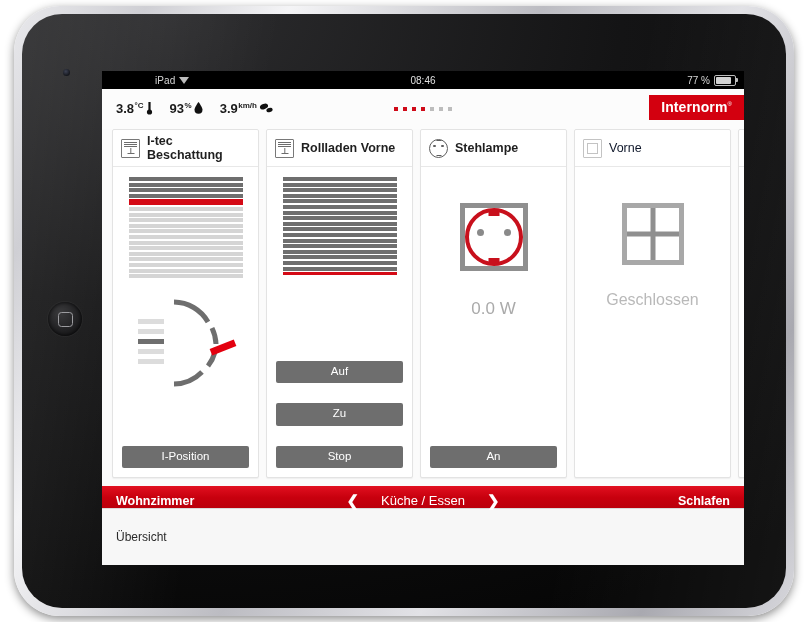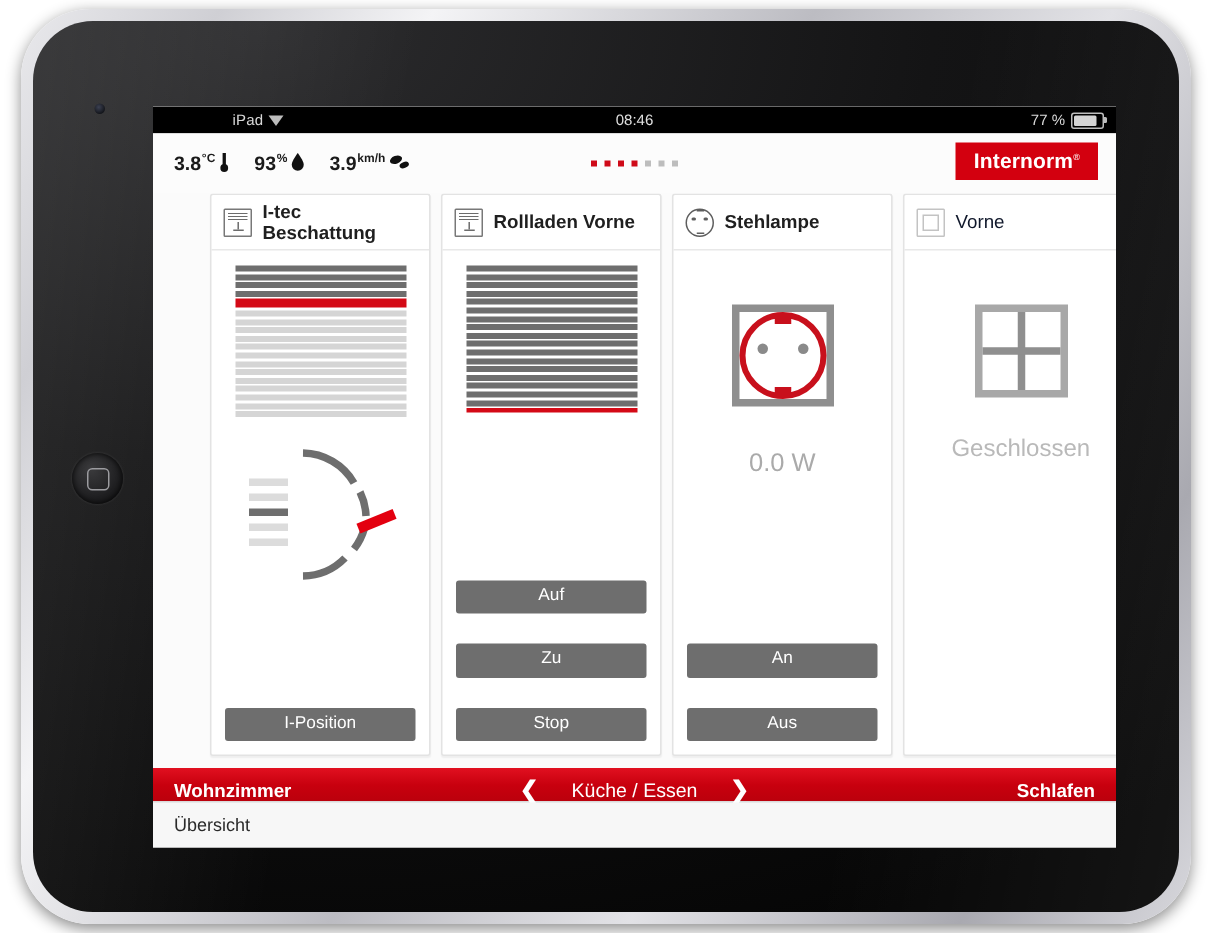--- a/index.html
+++ b/index.html
@@ -160,21 +160,21 @@
     position: relative;
   }
 
   
   #app-top {
     height: 40px;
     background: #fcfcfc;
     display: flex;
     align-items: center;
     position: relative;
-    padding: 0 12px 0 14px;
+    padding: 0 0 0 14px;
     flex: none;
   }
   #weather {
     display: flex;
     align-items: center;
     gap: 17px;
   }
   .weather-item {
     display: flex;
     align-items: flex-start;
@@ -226,21 +226,20 @@
 
   
   #cards {
     flex: 1;
     display: flex;
     gap: 7px;
     padding: 0 0 0 10px;
     overflow: hidden;
     align-items: stretch;
     background: #fbfbfb;
-    margin-left: 28px;
   }
   .card {
     width: 145px;
     flex: none;
     background: #fff;
     border: 1px solid #e3e3e3;
     border-radius: 2px;
     display: flex;
     flex-direction: column;
     box-shadow: 0 1px 1px rgba(0,0,0,.05);
@@ -501,21 +500,21 @@
   }
   #nav-center-label { font-weight: normal; font-size: 13px; }
 
   #sub-nav {
     height: 24px;
     flex: none;
     background: #f7f7f7;
     border-top: 1px solid #dadada;
     display: flex;
     align-items: center;
-    padding: 3px 14px;
+    padding: 16px 14px;
     font-size: 12px;
     color: #2a2a2a;
   }
 </style>
 </head>
 <body>
 
 <div id="device">
   <div id="device-inner">
     <div id="bezel-sheen"></div>
@@ -702,21 +701,20 @@
             <div class="card-body">
               <div class="socket-graphic">
                 <div class="socket-ring">
                   <span class="pin2 l"></span>
                   <span class="pin2 r"></span>
                 </div>
               </div>
               <div class="reading">0.0 W</div>
               <div class="btn-stack">
                 <div class="btn">An</div>
-                <div class="btn">Aus</div>
               </div>
             </div>
           </div>
 
           <div class="card wide disabled">
             <div class="card-header">
               <span class="icon-box gray">
                 <span class="icon-win-inner"></span>
               </span>
               <span class="card-title">Vorne</span>

